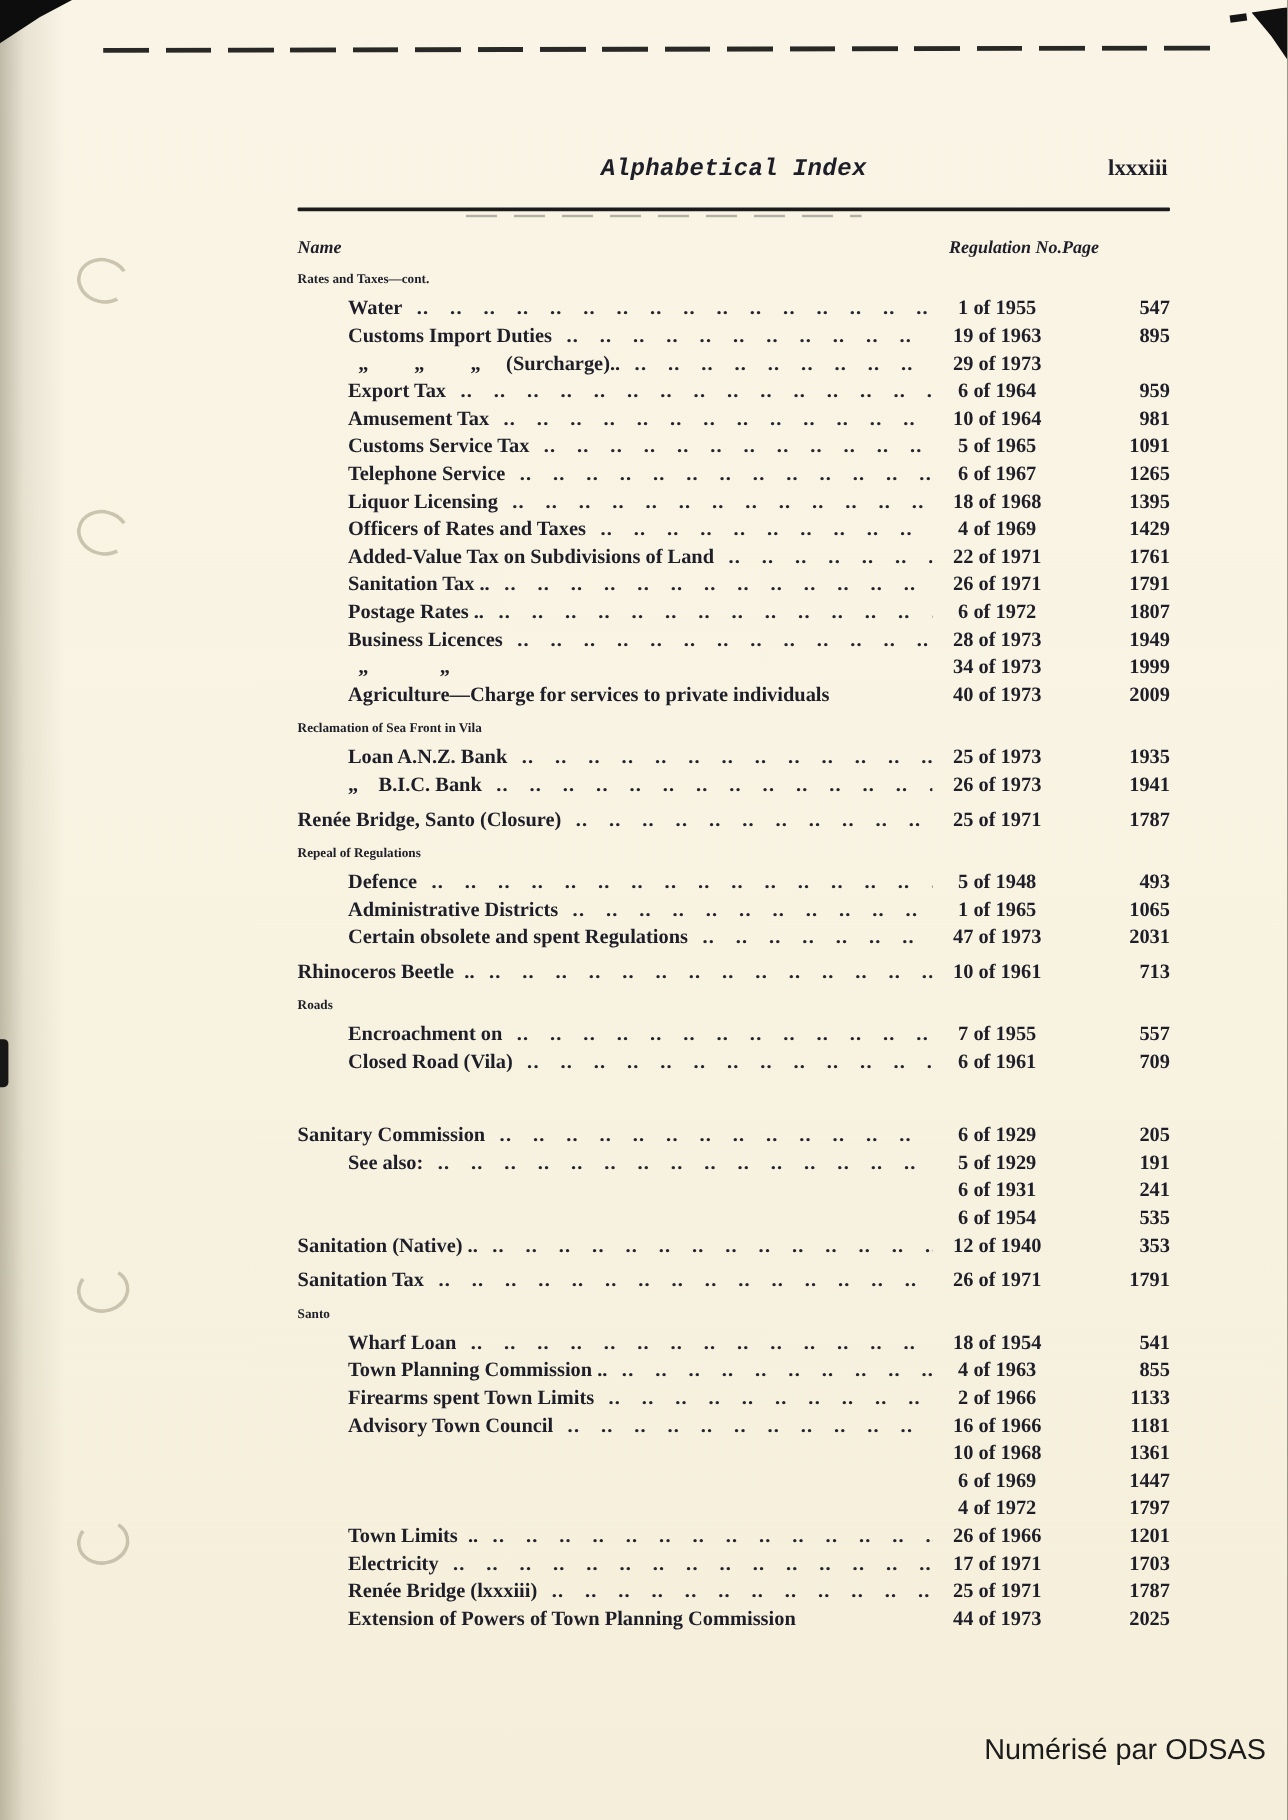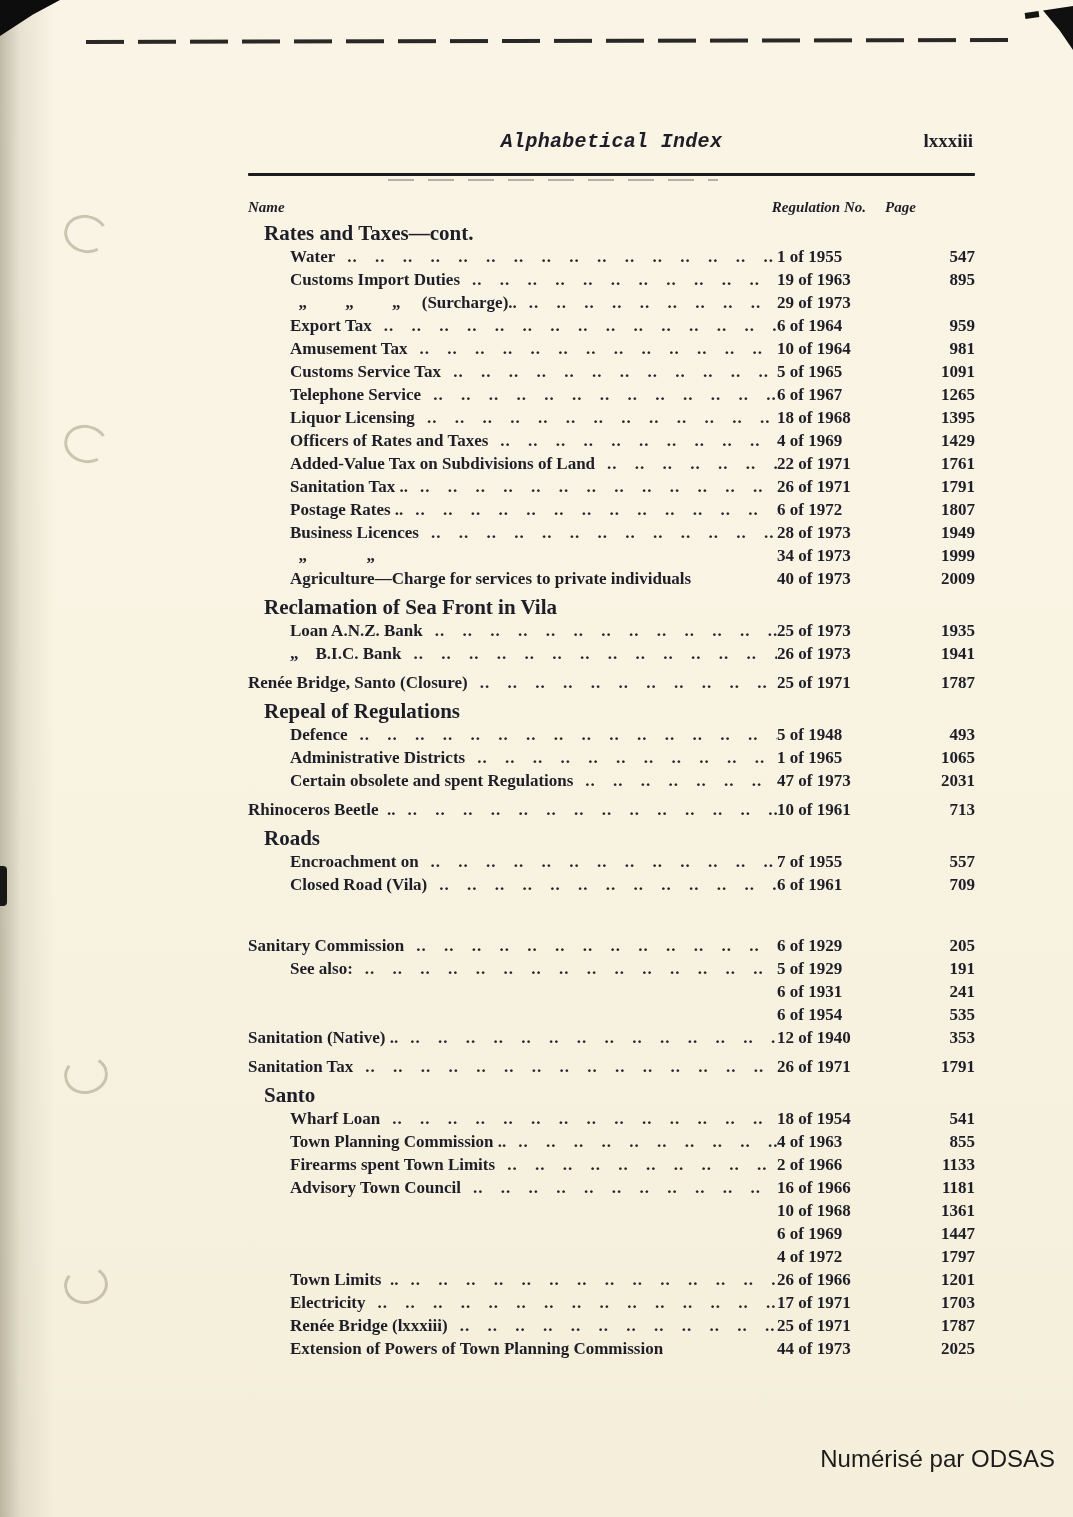--- a/index.html
+++ b/index.html
@@ -35,34 +35,34 @@
   
   .content { position:absolute; left:248px; top:130px; width:727px; }
   .header-row { position:relative; height:32px; }
   .title { position:absolute; left:0; right:0; text-align:center;
     font-style:italic; font-weight:bold; font-size:20px; letter-spacing:.3px;font-family:Liberation Mono, monospace; }
   .folio { position:absolute; right:2px; top:0; font-weight:bold; font-size:19px; }
   .rule { margin-top:11px; height:3px; background:#1b1b1b; border-radius:1px; }
   .rule-ghost { margin:3px auto 0 140px; width:330px; height:2px; opacity:.35;
     background:repeating-linear-gradient(90deg,#333 0 26px, rgba(0,0,0,0) 26px 40px); }
   .col-headers { display:flex; align-items:baseline; margin-top:18px;
-    font-style:italic; font-weight:bold; font-size:15px;gap:19px; }
+    font-style:italic; font-weight:bold; font-size:15px; }
   .col-headers .ch-name { flex:1; }
   .col-headers .ch-reg { width:108px; text-align:right; }
   .col-headers .ch-page { width:90px; text-align:left;font-style:italic; }
 
   
   #index-body { margin-top:6px; font-size:17px; font-weight:bold; }
   .row { display:flex; align-items:baseline; height:23px; line-height:23px; }
-  .row.section { font-size:21px;margin-left:16px; }
+  .row.section { font-size:11px; }
   .row .name { white-space:pre; }
   .row.ind1 .name { padding-left:42px; }
   .row .leader { flex:1; overflow:hidden; white-space:nowrap;
     padding:0 10px 0 12px; word-spacing:12px; letter-spacing:1px; color:#23232d; }
-  .row .reg { width:108px; text-align:left; white-space:nowrap; }
+  .row .reg { width:108px; text-align:center; white-space:nowrap; }
   .row .pg { width:90px; text-align:right; white-space:nowrap; }
   .gap-sm { margin-top:6px; }
   .gap-lg { margin-top:38px; }
 
   .scan-credit { position:absolute; right:18px; top:1445px;
     font-family:"Liberation Sans","DejaVu Sans",sans-serif;
     font-size:24px; color:#1b1b1b; }
 </style>
 </head>
 <body>

